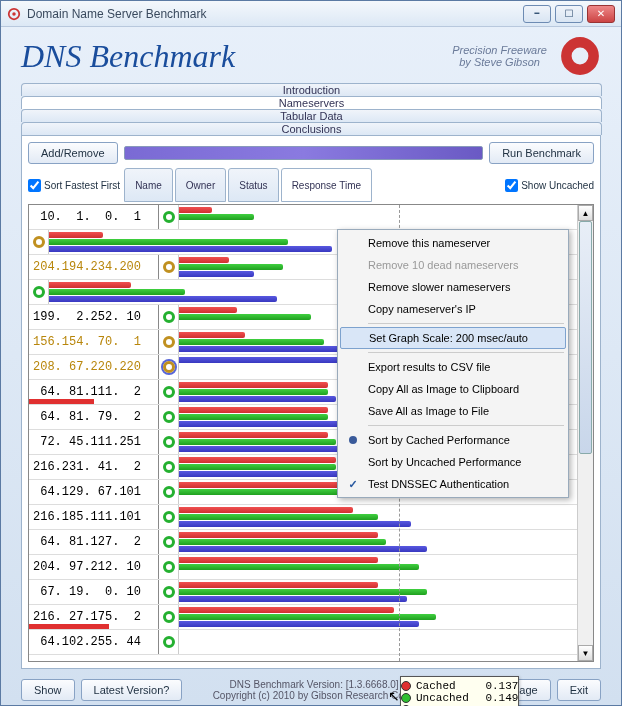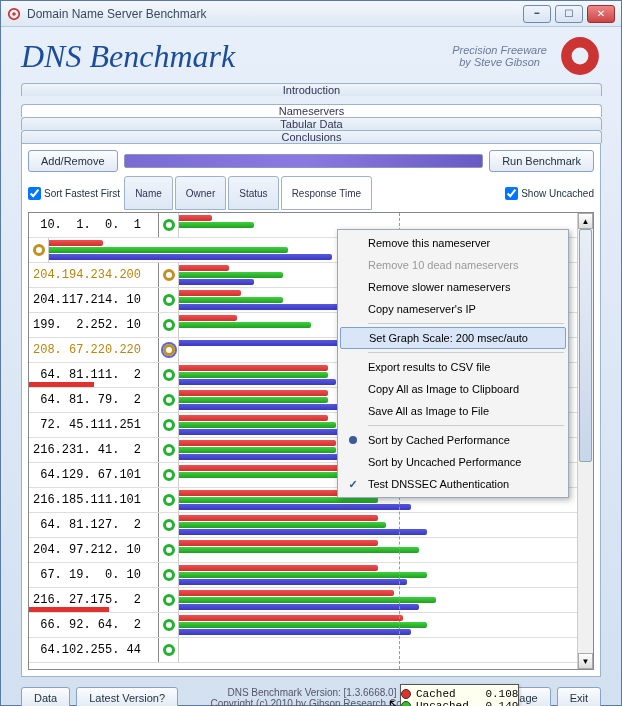--- a/index.html
+++ b/index.html
@@ -15,21 +15,21 @@
 .tb-min::before { content:"━"; font-size:8px; }
 .tb-max::before { content:"☐"; }
 
 .header { padding: 8px 20px 6px; display:flex; align-items:center; }
 .logo-text { font-family: Georgia, serif; font-size:32px; font-weight:normal; color:#1a4d9c; font-style:italic; flex:1; }
 .tagline { text-align:center; font-size:11px; color:#6a7a99; font-style:italic; margin-right:12px; }
 .grc-logo { width:42px; height:42px; }
 
 .tabs { display:flex; padding:0 20px; gap:0;flex-direction:column; }
 .tab { flex:1; height:24px; background:linear-gradient(#f0f4fa,#dde8f5); border:1px solid #9db3cc; border-bottom:none; border-radius:4px 4px 0 0; display:flex; align-items:center; justify-content:center; font-size:11px; color:#335; cursor:pointer; margin-right:-1px; }
-.tab.active { background:#fff; z-index:2;margin-top:8px; }
+.tab.active { background:#fff; z-index:2; }
 
 .panel { margin:0 20px 10px; background:#fff; border:1px solid #9db3cc; padding:6px; position:relative; }
 
 .toolbar { display:flex; align-items:center; gap:6px; margin-bottom:4px; }
 .btn { height:22px; padding:0 12px; background:linear-gradient(#fbfcfe,#e2eaf5); border:1px solid #88a2c4; border-radius:3px; font-size:11px; color:#234; cursor:pointer; }
 .progress { flex:1; height:14px; background:linear-gradient(90deg,#7a6ad4,#8a7ae0,#6a5ac4); border:1px solid #8899bb; border-radius:2px; }
 
 .sort-row { display:flex; align-items:center; gap:4px; margin-bottom:2px; }
 .chk-lbl { display:flex; align-items:center; gap:3px; font-size:10px; color:#234; }
 .sort-tab { height:32px; padding:16px 10px; background:linear-gradient(#f0f4fa,#dde8f5); border:1px solid #9db3cc; border-radius:3px 3px 0 0; font-size:10px; color:#335; cursor:pointer; display:flex; align-items:center; }
@@ -167,41 +167,51 @@
           <div class="dot">
             <div class="circ gold"></div>
           </div>
           <div class="bars">
             <div class="bar r" style="width: 12%;"></div>
             <div class="bar g" style="width: 25%;"></div>
             <div class="bar b" style="width: 18%;"></div>
           </div>
         </div>
         <div class="row">
-          <div class="ip">204.117.214. 10</div>
           <div class="dot">
             <div class="circ green"></div>
           </div>
           <div class="bars">
             <div class="bar r" style="width: 15%;"></div>
             <div class="bar g" style="width: 25%;"></div>
             <div class="bar b" style="width: 42%;"></div>
           </div>
         </div>
         <div class="row">
           <div class="ip">199.  2.252. 10</div>
           <div class="dot">
             <div class="circ green"></div>
           </div>
           <div class="bars">
             <div class="bar r" style="width: 14%;"></div>
             <div class="bar g" style="width: 32%;"></div>
           </div>
         </div>
         <div class="row">
+          <div class="ip gold">156.154. 70.  1</div>
+          <div class="dot">
+            <div class="circ gold"></div>
+          </div>
+          <div class="bars">
+            <div class="bar r" style="width: 16%;"></div>
+            <div class="bar g" style="width: 35%;"></div>
+            <div class="bar b" style="width: 50%;"></div>
+          </div>
+        </div>
+        <div class="row">
           <div class="ip gold">208. 67.220.220</div>
           <div class="dot">
             <div class="circ gold" style="box-shadow: rgb(88, 102, 216) 0px 0px 0px 2px;"></div>
           </div>
           <div class="bars">
             <div class="bar b" style="width: 52%;"></div>
           </div>
         </div>
         <div class="row">
           <div class="ip"> 64. 81.111.  2<div class="red-strip" style="width: 50%;"></div></div>
@@ -302,51 +312,40 @@
         </div>
         <div class="row">
           <div class="ip">216. 27.175.  2<div class="red-strip" style="width: 62%;"></div></div>
           <div class="dot">
             <div class="circ green"></div>
           </div>
           <div class="bars">
             <div class="bar r" style="width: 52%;"></div>
             <div class="bar g" style="width: 62%;"></div>
             <div class="bar b" style="width: 58%;"></div>
-          </div>
-        </div>
-        <div class="row">
-          <div class="ip"> 66. 92. 64.  2</div>
-          <div class="dot">
-            <div class="circ green"></div>
-          </div>
-          <div class="bars">
-            <div class="bar r" style="width: 54%;"></div>
-            <div class="bar g" style="width: 60%;"></div>
-            <div class="bar b" style="width: 56%;"></div>
           </div>
         </div>
         <div class="row">
           <div class="ip"> 64.102.255. 44</div>
           <div class="dot">
             <div class="circ green"></div>
           </div>
           <div class="bars"></div>
         </div>
         <div class="scrollbar">
         <div class="sb-btn">▲</div>
         <div class="sb-track">
             <div class="sb-thumb"></div>
           </div>
         <div class="sb-btn" style="position:absolute;bottom:0;left:0;right:0">▼</div>
       </div>
     </div>
 
     <div class="tooltip">
-      <div><span class="tt-dot r"></span><span>Cached</span>&nbsp;&nbsp;&nbsp;<span>0.108</span></div>
+      <div><span class="tt-dot r"></span><span>Cached</span>&nbsp;&nbsp;&nbsp;<span>0.137</span></div>
       <div><span class="tt-dot g"></span><span>Uncached</span>&nbsp;<span>0.149</span></div>
       <div><span class="tt-dot b"></span><span>DotCom</span>&nbsp;&nbsp;&nbsp;<span>0.162</span></div>
     </div>
     <div class="cursor">↖</div>
   </div>
 
   <div class="ctx-menu" id="ctx">
       <div class="ctx-item">
         <span>Remove this nameserver</span>
       </div>
@@ -381,21 +380,21 @@
       <div class="ctx-item">
         <span>Sort by Uncached Performance</span>
       </div>
       <div class="ctx-item">
         <span class="ctx-mark check"></span>
         <span>Test DNSSEC Authentication</span>
       </div>
     </div>
 
   <div class="footer">
-    <button class="btn">Data</button>
+    <button class="btn">Show</button>
     <button class="btn">Latest Version?</button>
     <div class="info">
       <div>DNS Benchmark Version: [1.3.6668.0]</div>
       <div>Copyright (c) 2010 by Gibson Research Corp.</div>
     </div>
     <button class="btn">Goto DNS Page</button>
     <button class="btn">Exit</button>
   </div>
 </div>
 

